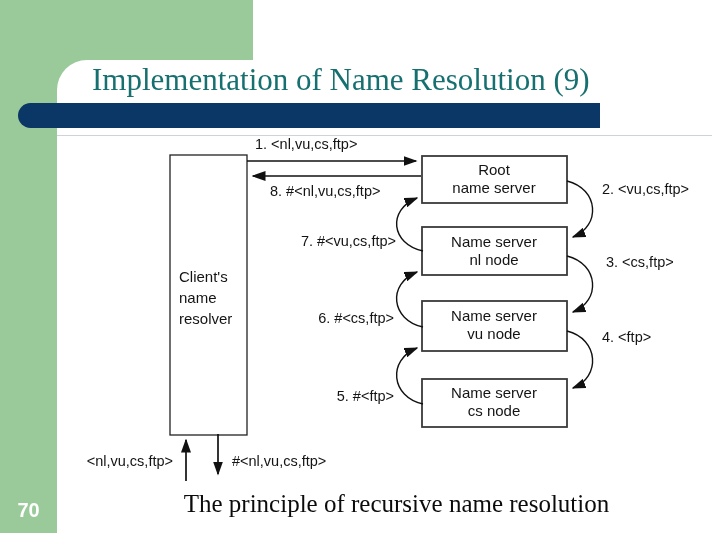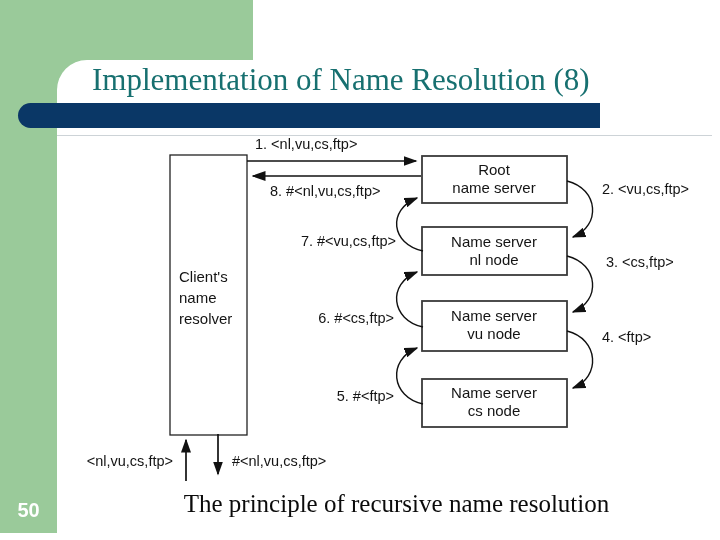--- a/index.html
+++ b/index.html
@@ -42,21 +42,21 @@
 </style>
 </head>
 <body>
 
 <div class="slide">
 
   <div class="green-side"></div>
   <div class="green-top"></div>
   <div class="title-card"></div>
   <div class="blue-bar"></div>
-  <h1 class="title">Implementation of Name Resolution (8)</h1>
+  <h1 class="title">Implementation of Name Resolution (9)</h1>
 
   <svg class="figure" viewBox="57 130 663 360" xmlns="http://www.w3.org/2000/svg">
     <defs>
       <marker id="ah" viewBox="0 0 14 10" refX="12.5" refY="5" markerWidth="14" markerHeight="10" orient="auto" markerUnits="userSpaceOnUse">
         <path d="M0,0 L14,5 L0,10 Z" fill="#111111"></path>
       </marker>
     </defs>
 
     <line class="faint" x1="57" y1="135.5" x2="712" y2="135.5"></line>
 
@@ -105,15 +105,15 @@
     <path class="curve" d="M 423,404 C 391,397 387,360 417,348" marker-end="url(#ah)"></path>
     <text class="dlabel end" x="394" y="401">5. #&lt;ftp&gt;</text>
 
     <line class="arrow" x1="186" y1="481" x2="186" y2="440" marker-end="url(#ah)"></line>
     <line class="arrow" x1="218" y1="434" x2="218" y2="474" marker-end="url(#ah)"></line>
     <text class="dlabel end" x="173" y="466">&lt;nl,vu,cs,ftp&gt;</text>
     <text class="dlabel" x="232" y="466">#&lt;nl,vu,cs,ftp&gt;</text>
   </svg>
 
   <div class="caption">The principle of recursive name resolution</div>
-  <div class="page-number">50</div>
+  <div class="page-number">70</div>
 
 </div>
 
 </body></html>

